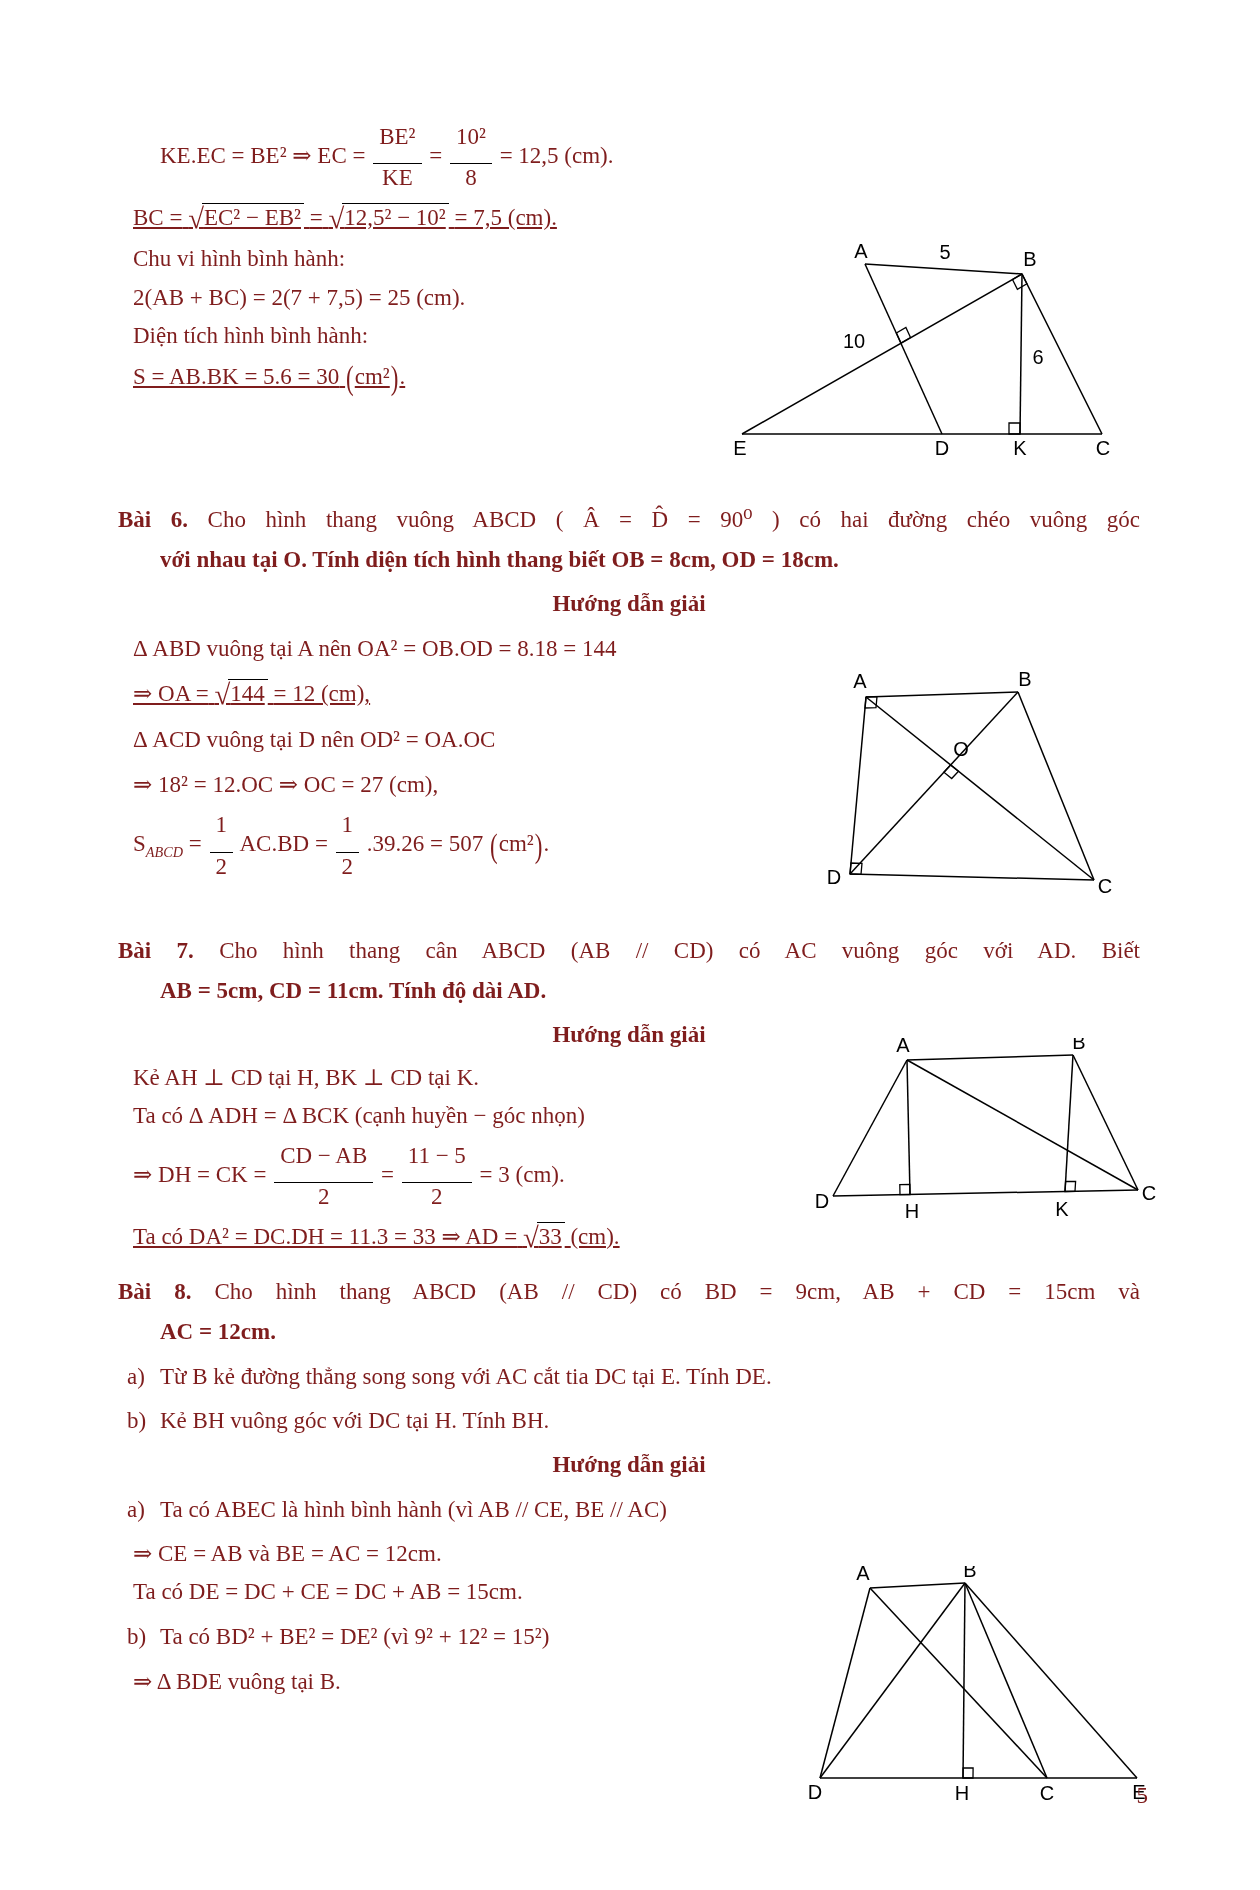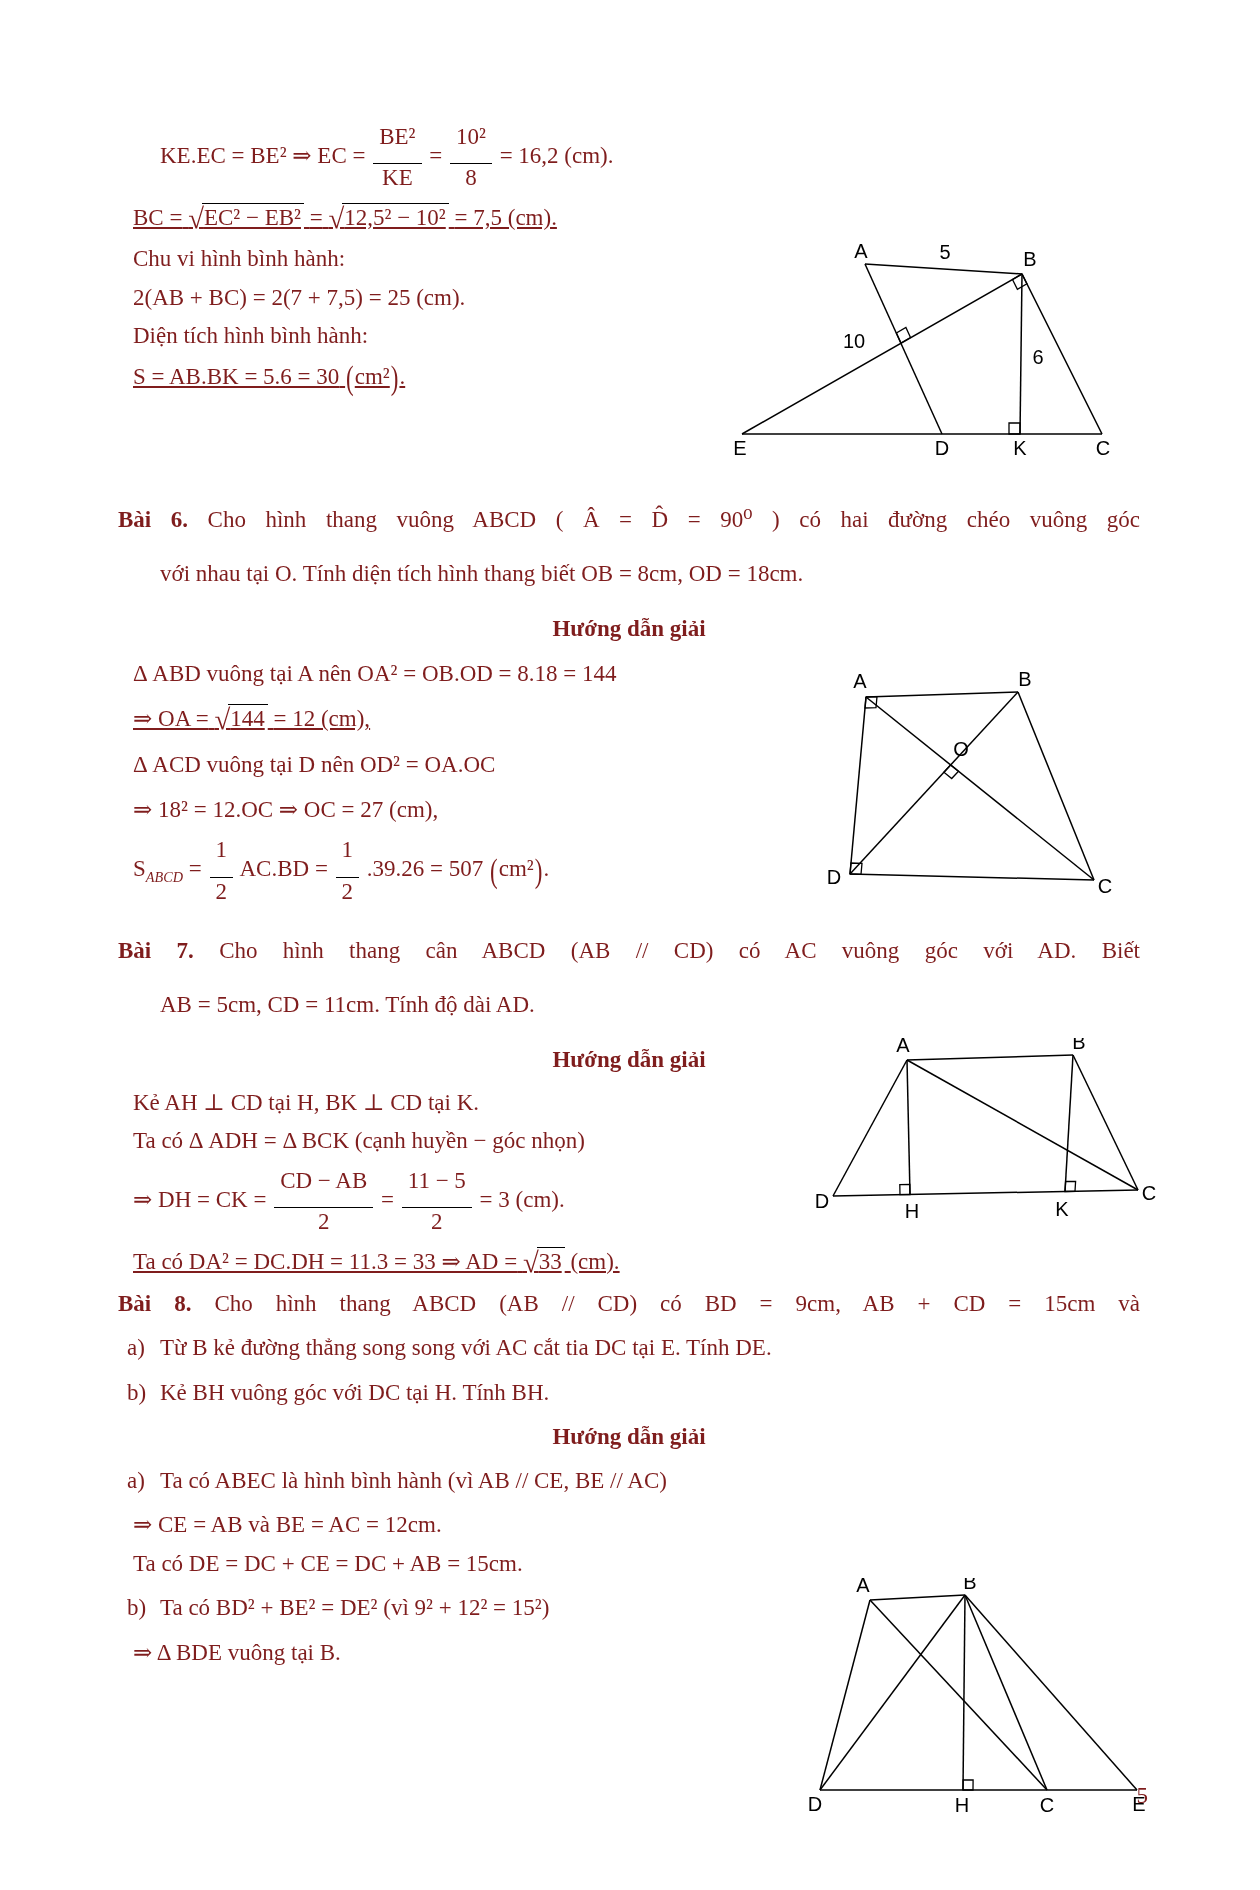--- a/index.html
+++ b/index.html
@@ -19,21 +19,21 @@
   .line { margin:2px 0; }
   .tall { margin:8px 0; }
   .tall2 { margin:5px 0;text-decoration:underline; }
   .gap8 { margin-top:9px; margin-bottom:9px; }
   .ind1 { padding-left:15px; }
   .ind2 { padding-left:42px; }
 
   .bai { margin:6px 0 2px; }
   .j { text-align:justify; text-align-last:justify; }
   .bai b { font-weight:bold; }
-  .bai-cont { padding-left:42px; margin:18px 0; }
+  .bai-cont { padding-left:42px; margin:4px 0;font-weight:bold; }
   .hdg { font-weight:bold; text-align:center; margin:7px 0; }
 
   .item { padding-left:42px; text-indent:-33px; margin:8px 0; }
   .ilabel { display:inline-block; width:33px; text-indent:0; }
 
   .frac { display:inline-block; vertical-align:middle; text-align:center; line-height:1.15; padding:0 2px; }
   .frac .num { display:block; border-bottom:1.8px solid #000; padding:0 6px 13px; }
   .frac .den { display:block; padding:1px 6px 0; }
 
   .sqrt { white-space:nowrap; }
@@ -60,21 +60,21 @@
 
 <div class="page">
   <div class="doc">
 
     <section class="sec sec5">
       <div class="line ind2 tall">
         <span>KE.EC = BE² ⇒ EC =</span>
         <span class="frac"><span class="num">BE²</span><span class="den">KE</span></span>
         <span>=</span>
         <span class="frac"><span class="num">10²</span><span class="den">8</span></span>
-        <span>= 16,2 (cm).</span>
+        <span>= 12,5 (cm).</span>
       </div>
       <div class="line ind1 tall2">
         <span>BC =</span>
         <span class="sqrt"><span class="sign">√</span><span class="rad">EC² − EB²</span></span>
         <span>=</span>
         <span class="sqrt"><span class="sign">√</span><span class="rad">12,5² − 10²</span></span>
         <span>= 7,5 (cm).</span>
       </div>
       <div class="line ind1"><span>Chu vi hình bình hành:</span></div>
       <div class="line ind1"><span>2(AB + BC) = 2(7 + 7,5) = 25 (cm).</span></div>
@@ -200,20 +200,21 @@
           <text x="336" y="162">C</text>
         </g>
       </svg>
     </section>
 
     <section class="sec sec8">
       <div class="bai j">
         <b>Bài 8.</b>
         <span>Cho hình thang ABCD (AB // CD) có BD = 9cm, AB + CD = 15cm và</span>
       </div>
+      <div class="bai-cont"><span>AC = 12cm.</span></div>
       <div class="item"><span class="ilabel">a)</span><span>Từ B kẻ đường thẳng song song với AC cắt tia DC tại E. Tính DE.</span></div>
       <div class="item"><span class="ilabel">b)</span><span>Kẻ BH vuông góc với DC tại H. Tính BH.</span></div>
       <div class="hdg">Hướng dẫn giải</div>
       <div class="item"><span class="ilabel">a)</span><span>Ta có ABEC là hình bình hành (vì AB // CE, BE // AC)</span></div>
       <div class="line ind1"><span>⇒ CE = AB và BE = AC = 12cm.</span></div>
       <div class="line ind1"><span>Ta có DE = DC + CE = DC + AB = 15cm.</span></div>
       <div class="item gap8"><span class="ilabel">b)</span><span>Ta có BD² + BE² = DE² (vì 9² + 12² = 15²)</span></div>
       <div class="line ind1 gap8"><span>⇒ Δ BDE vuông tại B.</span></div>
 
       <svg class="fig fig4" viewBox="0 0 360 240">

